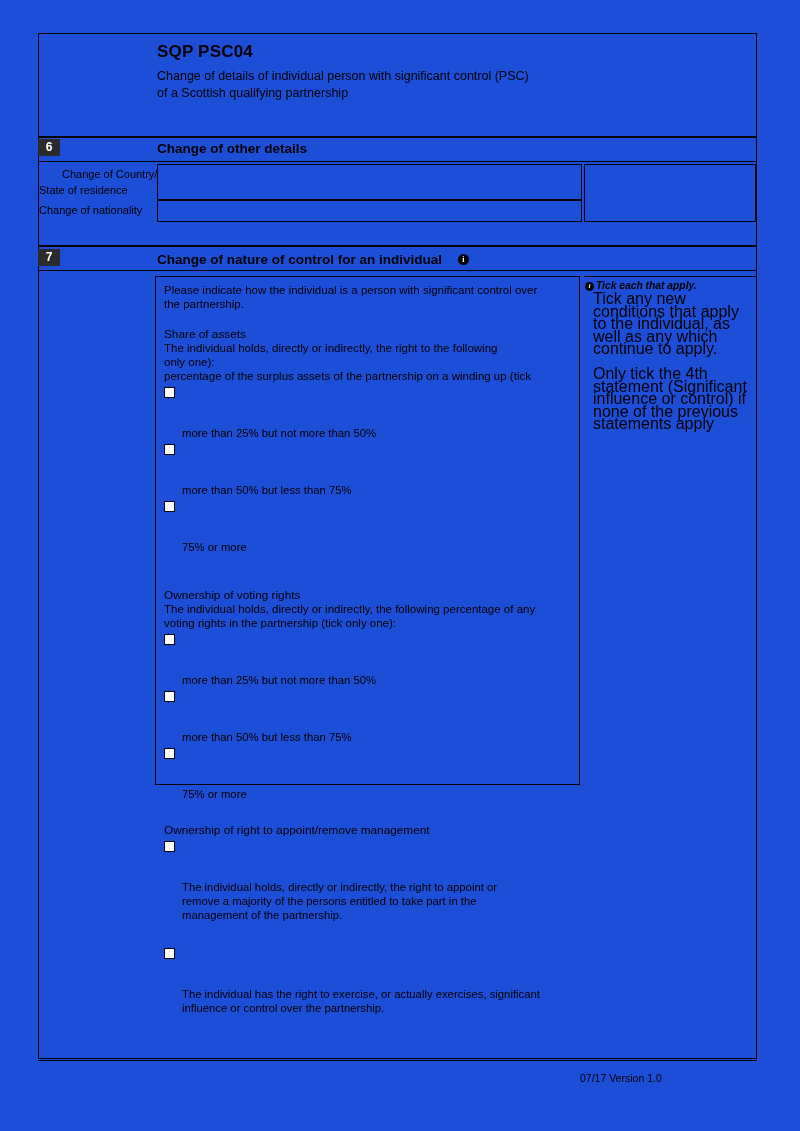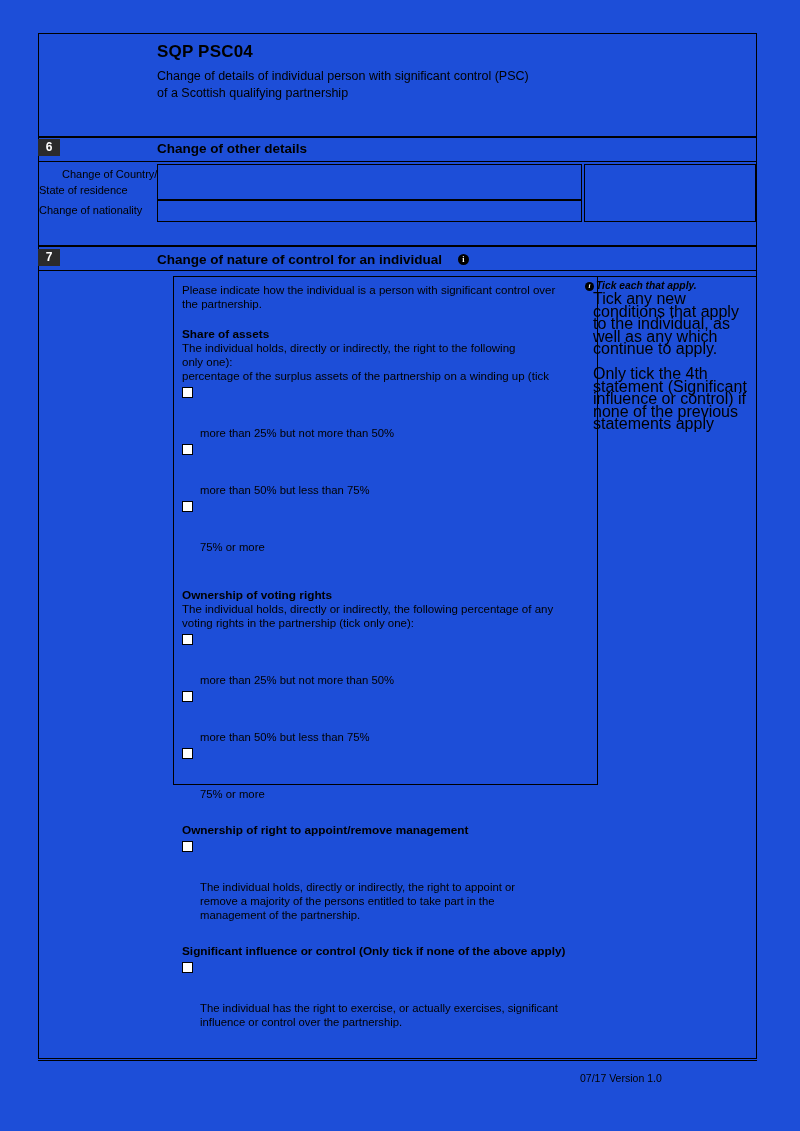--- a/index.html
+++ b/index.html
@@ -103,41 +103,41 @@
     font-size: 8px;
     font-weight: bold;
     line-height: 11px;
     text-align: center;
     vertical-align: 2px;
     font-family: "Liberation Serif", serif;
   }
 
   .main-panel {
     position: absolute;
-    left: 173px;
+    left: 155px;
     top: 276px;
     width: 425px;
     height: 509px;
     border: 1px solid #000000;
     box-sizing: border-box;
   }
   .main-inner {
     position: absolute;
     left: 8px;
     top: 6px;
     width: 400px;
   }
   .para {
     font-size: 11.5px;
     line-height: 14px;
     margin: 0 0 0 0;
   }
   .sub-head {
     font-size: 11.8px;
-    font-weight: bold;
+    font-weight: normal;
     line-height: 14px;
     margin: 0;
   }
   .cb-row {
     display: flex;
     align-items: flex-start;
     margin-top: 3px;
   }
   .cb {
     width: 11px;
@@ -301,21 +301,20 @@
       <div class="spacer-22"></div>
 
       <div class="sub-head">Ownership of right to appoint/remove management</div>
       <div class="cb-row">
         <span class="cb"></span>
         <span class="cb-text" style="width:330px;">The individual holds, directly or indirectly, the right to appoint or remove a majority of the persons entitled to take part in the management of the partnership.</span>
       </div>
 
       <div class="spacer-22"></div>
 
-      <div class="sub-head">Significant influence or control (Only tick if none of the above apply)</div>
       <div class="cb-row">
         <span class="cb"></span>
         <span class="cb-text" style="width:375px;">The individual has the right to exercise, or actually exercises, significant influence or control over the partnership.</span>
       </div>
 
     </div>
   </div>
 
   <div class="side-panel">
     <div class="side-rule"></div>

